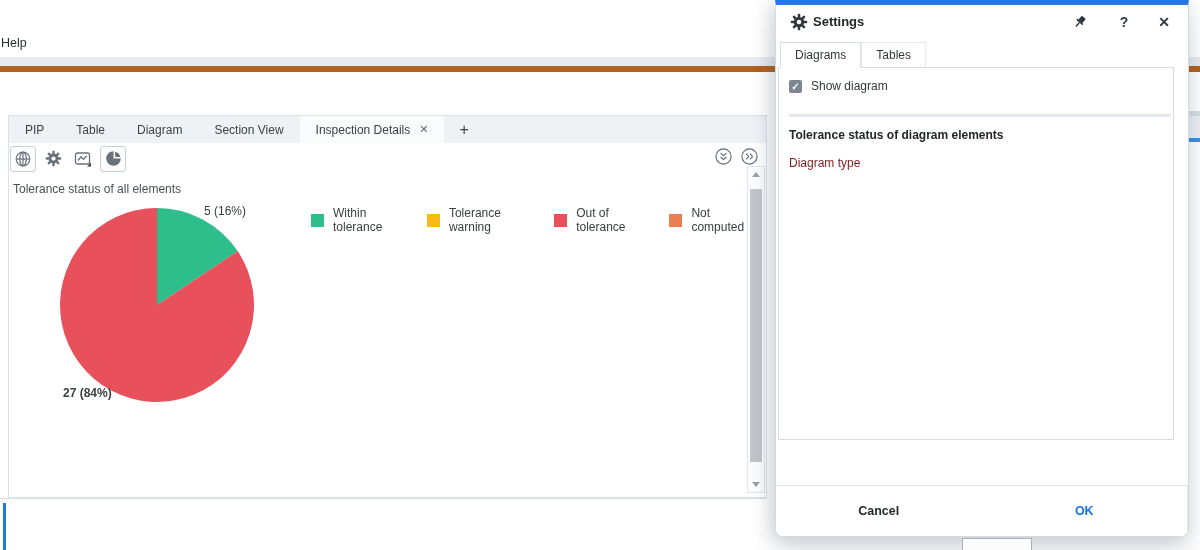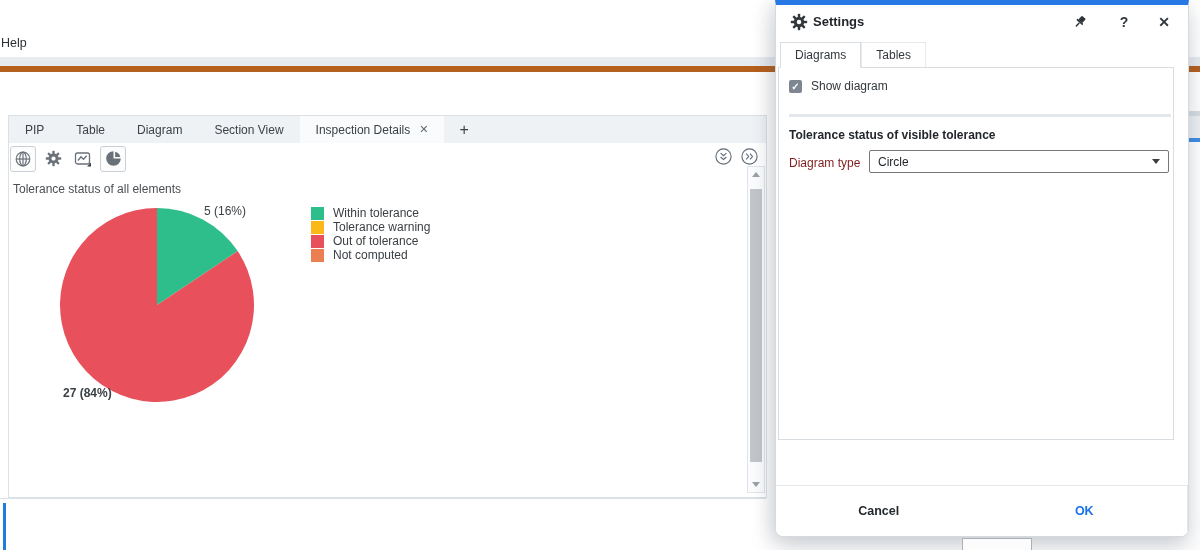--- a/index.html
+++ b/index.html
@@ -28,21 +28,21 @@
   .toolbar{position:absolute;left:0;top:27px;height:31px;display:flex;align-items:center;gap:4px;padding-left:1px;}
   .tool-btn{width:26px;height:26px;display:flex;align-items:center;justify-content:center;border-radius:3px;}
   .tool-btn.framed{border:1px solid #c9cfd6;background:#fdfdfe;box-sizing:border-box;}
 
   .chart-title{position:absolute;left:4px;top:66px;font-size:12px;color:#4a4f55;}
   .pie-svg{position:absolute;left:50px;top:91px;width:196px;height:196px;}
   .pie-label{position:absolute;font-size:12px;color:#3b4045;}
   .pie-label.l1{left:195px;top:88px;}
   .pie-label.l2{left:54px;top:270px;font-weight:bold;}
 
-  .legend{position:absolute;left:302px;top:90px;display:flex;flex-direction:column;}
+  .legend{position:absolute;left:302px;top:90px;display:flex;flex-direction:row;gap:8px;}
   .legend-item{display:flex;align-items:center;gap:9px;font-size:12px;color:#3b4045;}
   .legend-swatch{width:13px;height:13px;flex:0 0 13px;}
 
   .circle-icon{position:absolute;top:32px;width:17px;height:17px;}
   .circle-icon.c1{left:706px;}
   .circle-icon.c2{left:732px;}
 
   .scrollbar{position:absolute;left:738px;top:50px;width:18px;height:327px;background:#fbfcfd;
              border:1px solid #e1e5e9;box-sizing:border-box;}
   .sb-arrow{position:absolute;left:0;width:100%;display:flex;justify-content:center;}
@@ -266,26 +266,22 @@
       </div>
 
     <div class="dlg-body">
       <div class="chk-row">
         <div class="checkbox">
           <span>✓</span>
         </div>
         <span class="chk-label">Show diagram</span>
       </div>
       <div class="dlg-divider"></div>
-      <div class="dlg-heading">Tolerance status of visible tolerance</div>
+      <div class="dlg-heading">Tolerance status of diagram elements</div>
       <div class="dt-label">Diagram type</div>
-      <div class="dropdown">
-        <span>Circle</span>
-        <span class="dd-caret"></span>
-      </div>
     </div>
 
     <div class="dlg-footer">
       <div class="dlg-btn btn-cancel">Cancel</div>
       <div class="dlg-btn btn-ok">OK</div>
     </div>
   </div>
 
   <div class="below-box"></div>
 </div>

